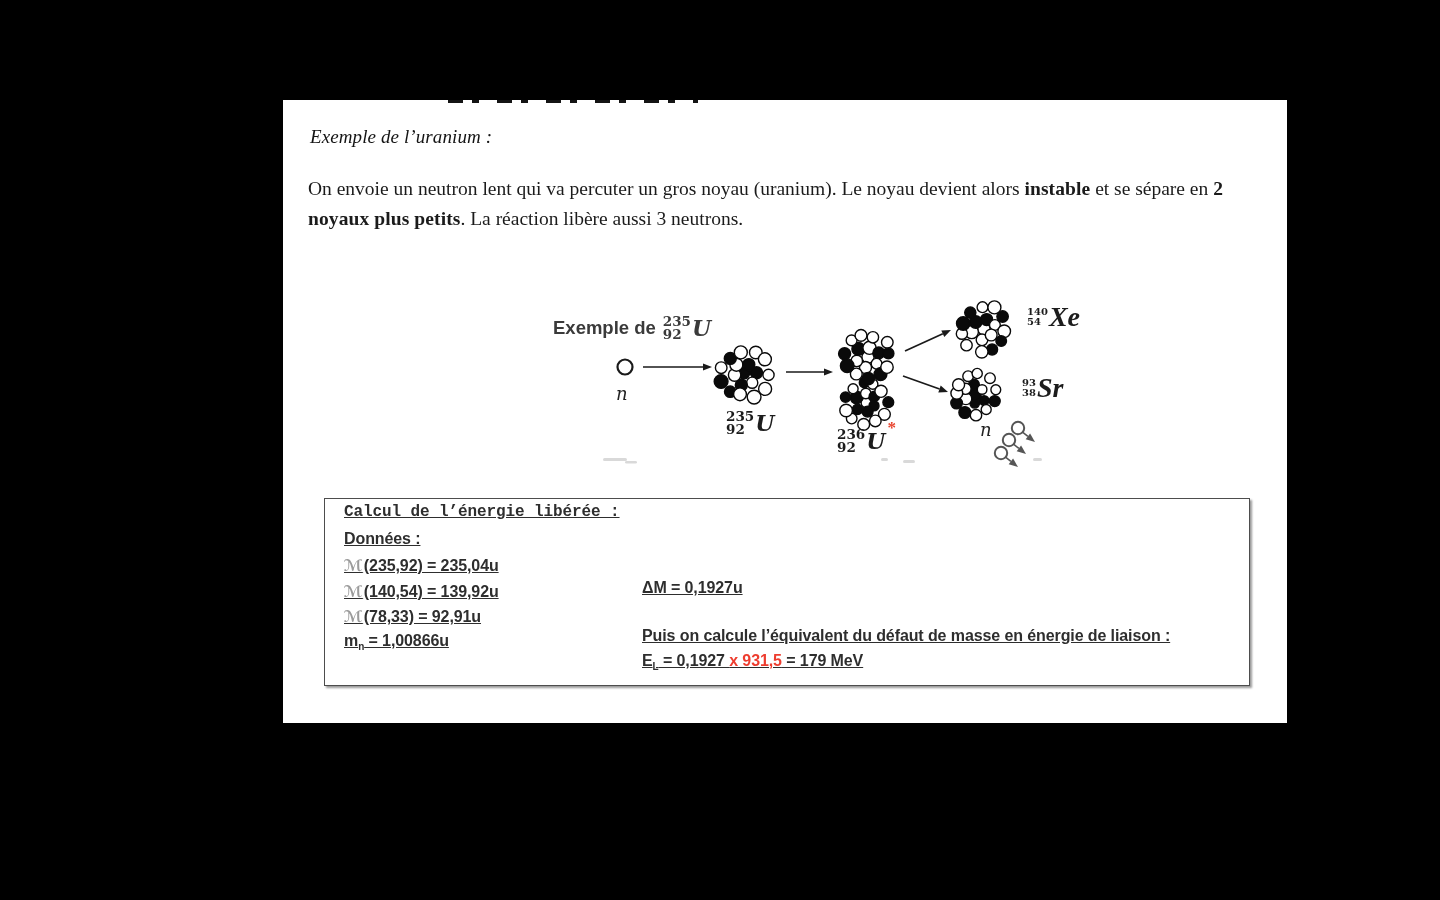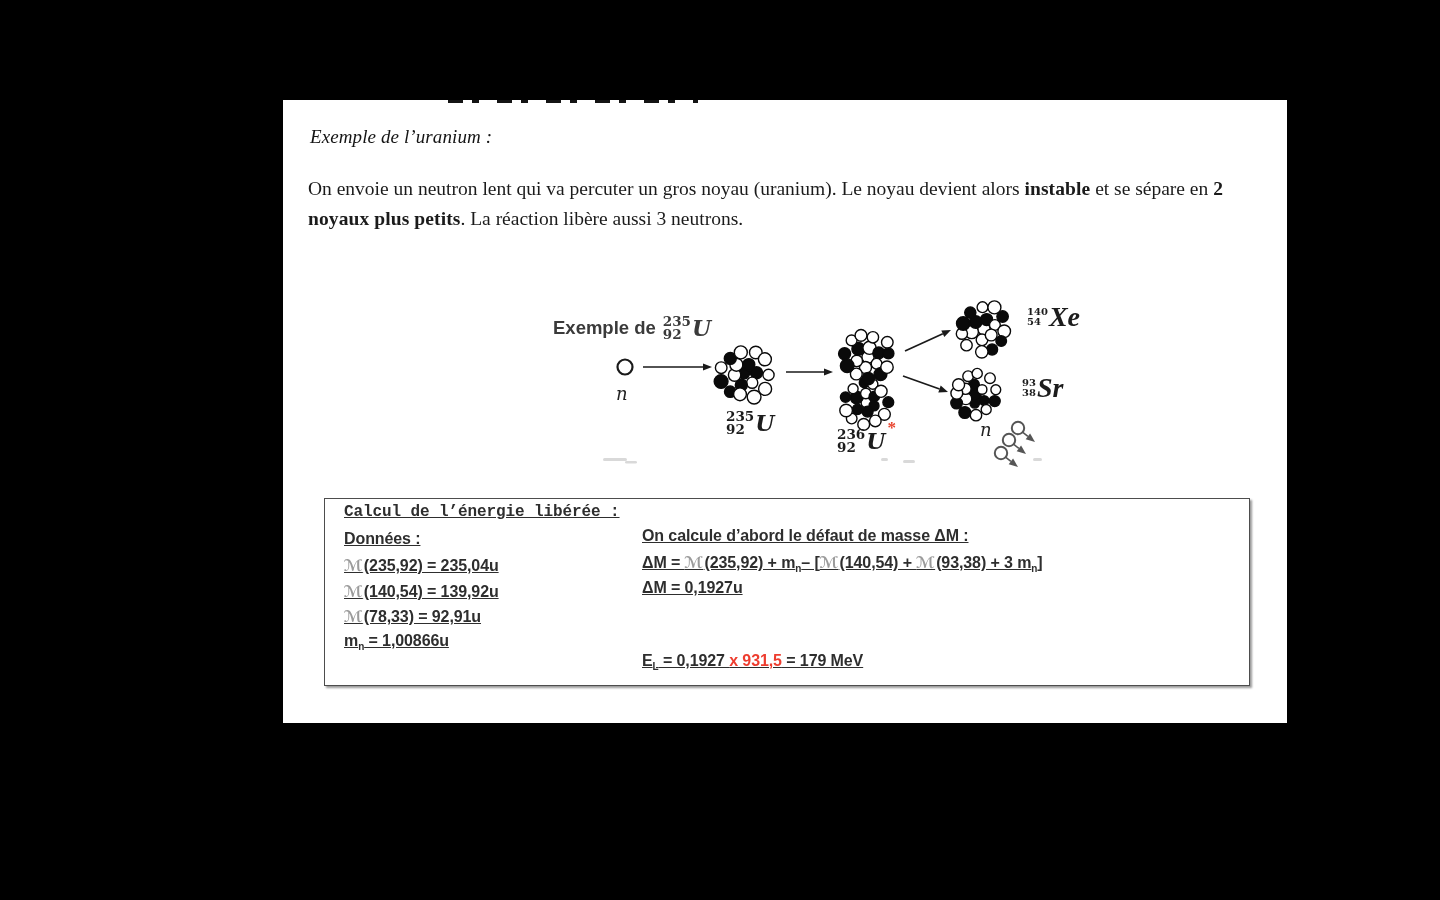--- a/index.html
+++ b/index.html
@@ -238,20 +238,19 @@
 
     <div id="calcbox">
       <div class="bl title" style="left:19px;top:4px;">Calcul de l’énergie libérée :</div>
       <div class="bl" style="left:19px;top:31px;">Données :</div>
 
       <div class="bl" style="left:19px;top:57px;"><span class="sm">ℳ</span><span>(235,92) = 235,04u</span></div>
       <div class="bl" style="left:19px;top:83px;"><span class="sm">ℳ</span><span>(140,54) = 139,92u</span></div>
       <div class="bl" style="left:19px;top:108px;"><span class="sm">ℳ</span><span>(78,33) = 92,91u</span></div>
       <div class="bl" style="left:19px;top:133px;"><span>m</span><sub>n</sub><span> = 1,00866u</span></div>
 
-      <div class="bl" style="left:317px;top:28px;">On calcule d’abord le défaut de masse ΔM :</div>
-      <div class="bl" style="left:317px;top:54px;"><span>ΔM = </span><span class="sm">ℳ</span><span>(235,92) + m</span><sub>n</sub><span>– [</span><span class="sm">ℳ</span><span>(140,54) + </span><span class="sm">ℳ</span><span>(93,38) + 3 m</span><sub>n</sub><span>]</span></div>
       <div class="bl" style="left:317px;top:80px;">ΔM = 0,1927u</div>
+      <div class="bl" style="left:317px;top:128px;">Puis on calcule l’équivalent du défaut de masse en énergie de liaison :</div>
       <div class="bl" style="left:317px;top:153px;"><span>E</span><sub>L</sub><span> = 0,1927 </span><span class="red">x 931,5</span><span> = 179 MeV</span></div>
     </div>
 
   </div>
 </div>
 
 </body></html>

